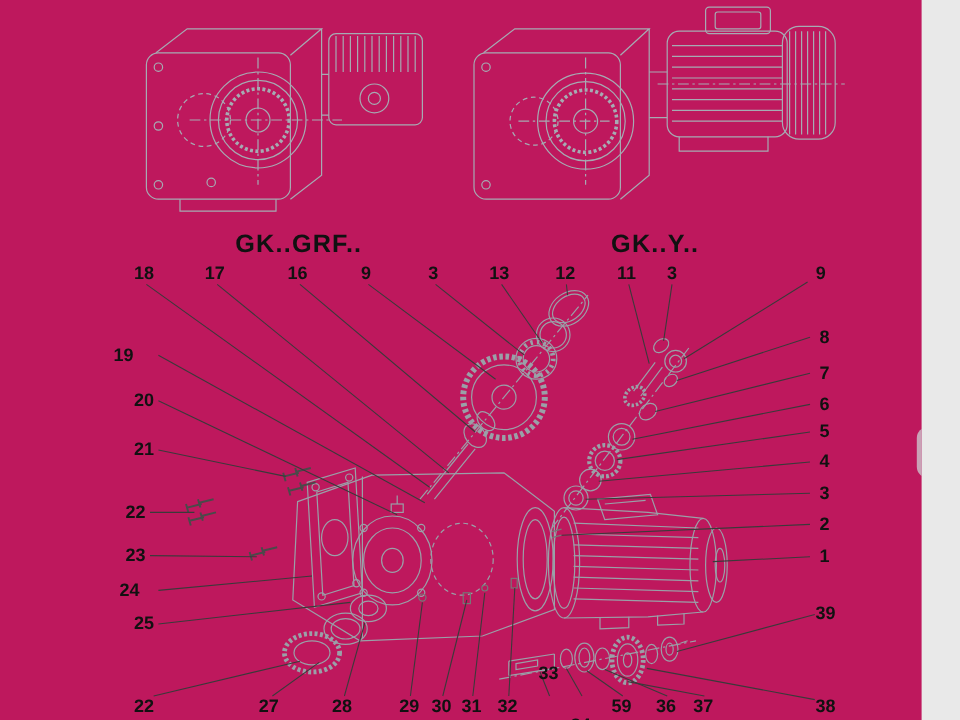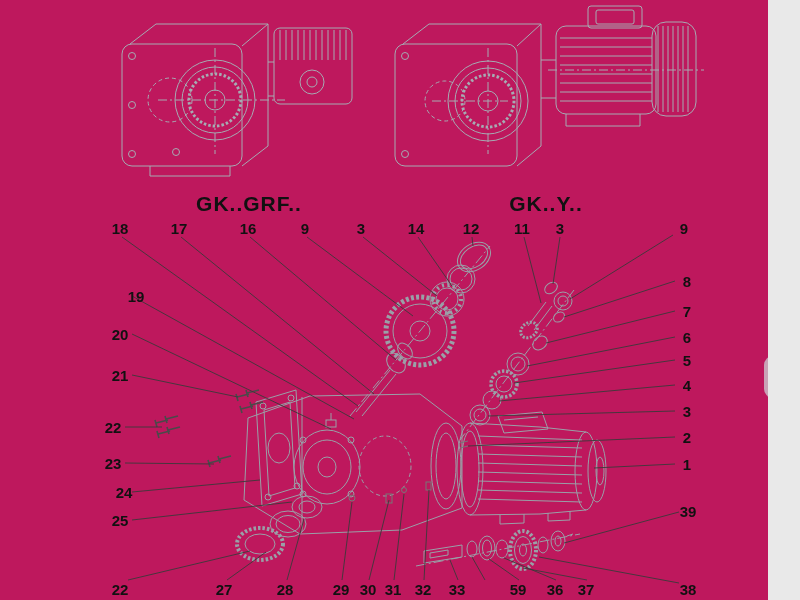--- a/index.html
+++ b/index.html
@@ -236,41 +236,41 @@
   <div class="co" style="left:687px;top:411px">3</div>
   <div class="co" style="left:687px;top:385px">4</div>
   <div class="co" style="left:687px;top:360px">5</div>
   <div class="co" style="left:687px;top:337px">6</div>
   <div class="co" style="left:687px;top:311px">7</div>
   <div class="co" style="left:687px;top:281px">8</div>
   <div class="co" style="left:684px;top:228px">9</div>
   <div class="co" style="left:560px;top:228px">3</div>
   <div class="co" style="left:522px;top:228px">11</div>
   <div class="co" style="left:471px;top:228px">12</div>
-  <div class="co" style="left:416px;top:228px">14</div>
+  <div class="co" style="left:416px;top:228px">13</div>
   <div class="co" style="left:361px;top:228px">3</div>
   <div class="co" style="left:305px;top:228px">9</div>
   <div class="co" style="left:248px;top:228px">16</div>
   <div class="co" style="left:179px;top:228px">17</div>
   <div class="co" style="left:120px;top:228px">18</div>
-  <div class="co" style="left:136px;top:296px">19</div>
+  <div class="co" style="left:103px;top:296px">19</div>
   <div class="co" style="left:120px;top:334px">20</div>
   <div class="co" style="left:120px;top:375px">21</div>
   <div class="co" style="left:113px;top:427px">22</div>
   <div class="co" style="left:113px;top:463px">23</div>
-  <div class="co" style="left:124px;top:492px">24</div>
+  <div class="co" style="left:108px;top:492px">24</div>
   <div class="co" style="left:120px;top:520px">25</div>
   <div class="co" style="left:120px;top:589px">22</div>
   <div class="co" style="left:224px;top:589px">27</div>
   <div class="co" style="left:285px;top:589px">28</div>
   <div class="co" style="left:341px;top:589px">29</div>
   <div class="co" style="left:368px;top:589px">30</div>
   <div class="co" style="left:393px;top:589px">31</div>
   <div class="co" style="left:423px;top:589px">32</div>
-  <div class="co" style="left:457px;top:589px">33</div>
+  <div class="co" style="left:457px;top:561px">33</div>
   <div class="co" style="left:484px;top:605px">34</div>
   <div class="co" style="left:518px;top:589px">59</div>
   <div class="co" style="left:555px;top:589px">36</div>
   <div class="co" style="left:586px;top:589px">37</div>
   <div class="co" style="left:688px;top:589px">38</div>
   <div class="co" style="left:688px;top:511px">39</div>
 
 </div>
 
 </body></html>

